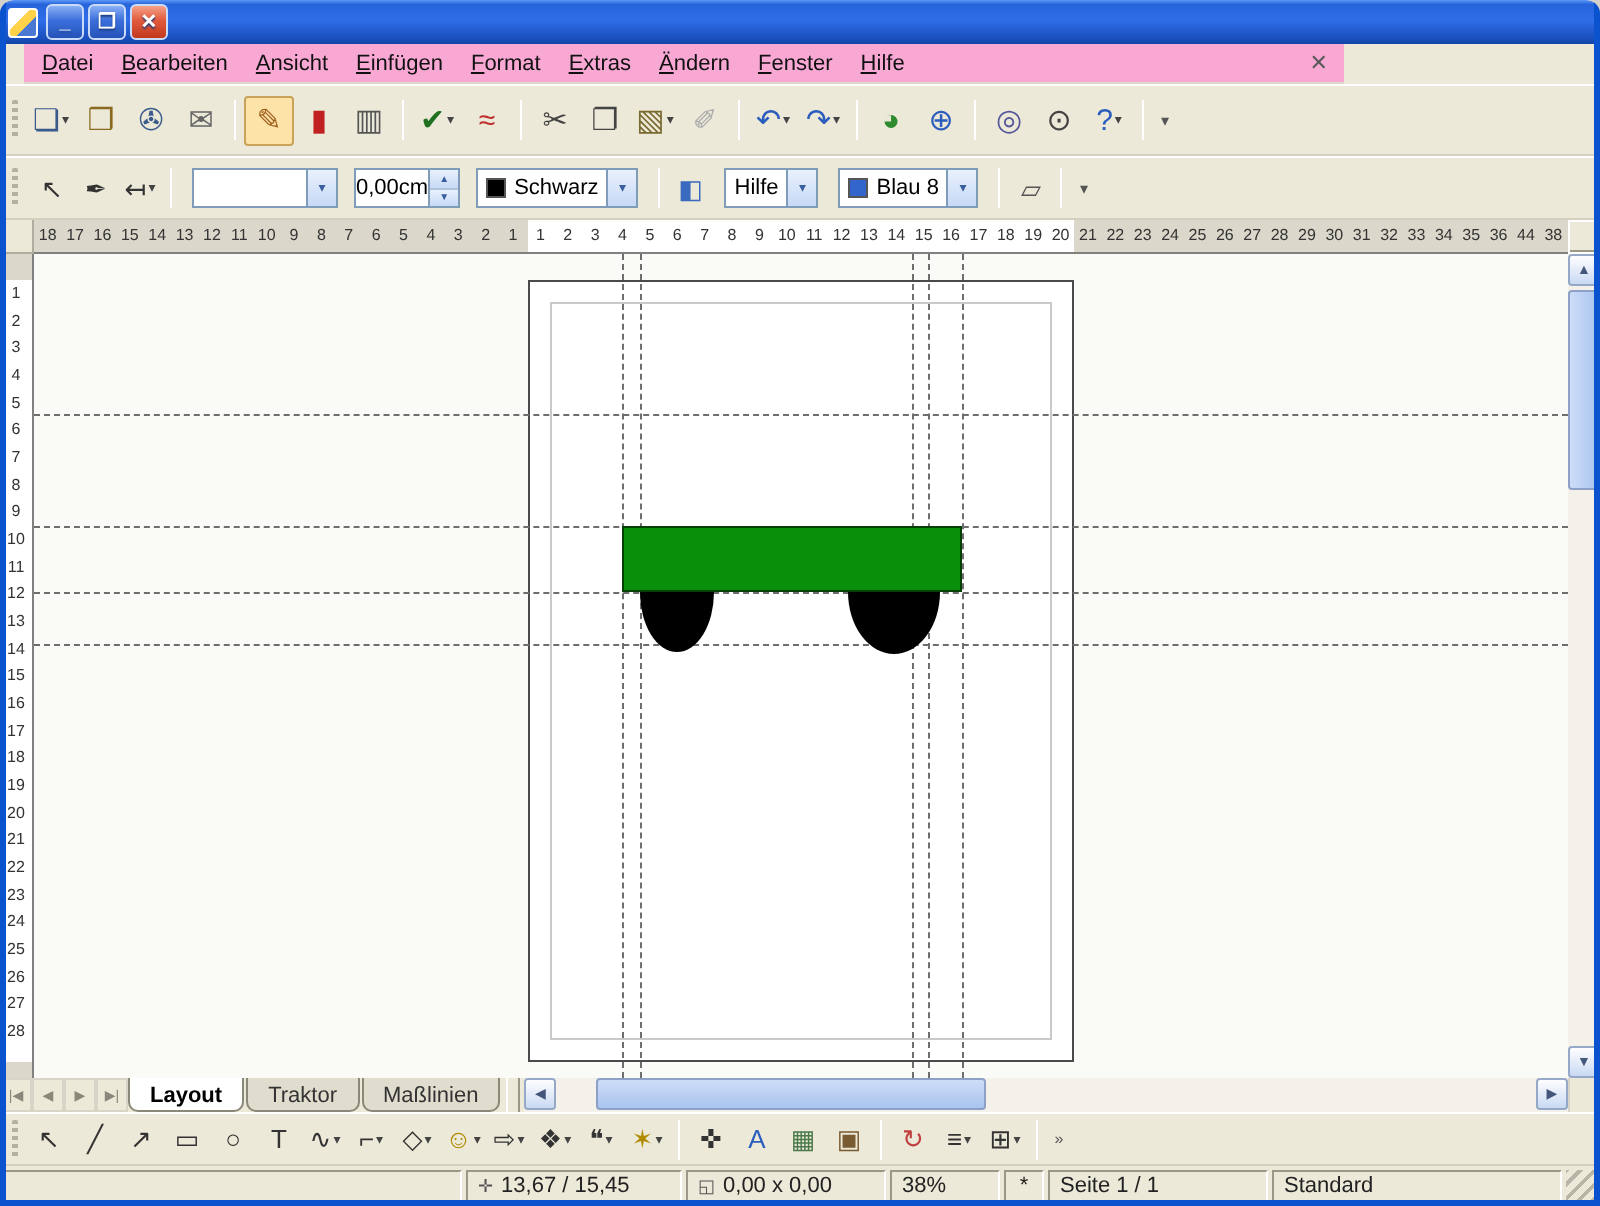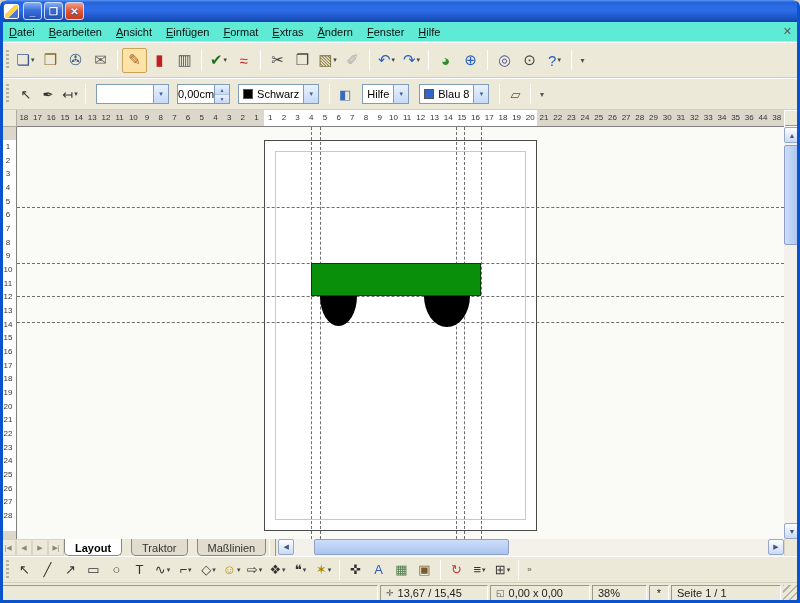--- a/index.html
+++ b/index.html
@@ -15,21 +15,21 @@
   .app-icon { width:15px; height:15px; margin-right:4px; border:1px solid #FFF;
     background:linear-gradient(135deg,#FFFFFF 0 38%,#FFD24A 38% 62%,#4A78D2 62%); border-radius:2px; }
   .title-text { color:#fff; font-size:12px; font-weight:bold; text-shadow:1px 1px 1px #1A3A7A; flex:1; white-space:nowrap; overflow:hidden; }
   .winbtns { display:flex; gap:2px; }
   .wbtn { width:19px; height:18px; display:flex; align-items:center; justify-content:center;
     color:#fff; font-size:10px; font-weight:bold; border:1px solid #C9DBF8; border-radius:3px;
     background:linear-gradient(#89AFF2,#3B6FDC 45%,#2453B8); text-shadow:0 1px 1px #1A3A7A; }
   .wbtn.close { background:linear-gradient(#F4A188,#E25A3C 45%,#C13A1E); }
 
   
-  .menubar { position:absolute; left:0; top:22px; width:800px; height:20px; background:#5eead4;
+  .menubar { position:absolute; left:12px; top:22px; width:660px; height:20px; background:#f9a8d4;
     display:flex; align-items:center; padding:0 2px; border-bottom:1px solid #DDD9CC; }
   .menu-list { flex:1; }
   .menu-item { display:inline-block; font-size:11px; padding:3px 7px; color:#111; }
   .menu-item::first-letter { text-decoration:underline; }
   .doc-close { font-size:11px; color:#5A5A5A; padding:0 6px; }
 
   
   .toolbar { position:absolute; left:0; width:800px; background:#ECE9D8; display:flex; align-items:center;
     border-top:1px solid #FFFFFF; border-bottom:1px solid #D4D0C0; padding:0 2px; }
   .toolbar-std { top:42px; height:36px; }
@@ -95,21 +95,21 @@
     background:linear-gradient(90deg,#CDDDF8,#A9C4EE); border:1px solid #8CA0C8; border-radius:2px; }
   .htrack { flex:1; position:relative; height:16px; }
   .hthumb { position:absolute; top:0; left:20px; width:195px; height:16px;
     background:linear-gradient(180deg,#CDDDF8,#A9C4EE); border:1px solid #8CA0C8; border-radius:2px; }
 
   
   .tabbar { position:absolute; left:0; top:539px; width:800px; height:17px; background:#ECE9D8; display:flex; align-items:stretch; }
   .tab-navs { display:flex; }
   .tab-nav { width:16px; display:flex; align-items:center; justify-content:center; font-size:7px; color:#8A877B;
     background:#ECE9D8; border:1px solid #D8D4C8; }
-  .tab-list { display:flex;gap:8px; }
+  .tab-list { display:flex; }
   .tab { font-size:11px; padding:1px 10px 0 10px; color:#333; background:#E0DCCE; border:1px solid #8A8878; border-top:none;
     border-radius:0 0 5px 5px; margin-right:1px; display:flex; align-items:center; }
   .tab.active { background:#FFFFFF; font-weight:bold; color:#000; }
   .splitter { width:7px; background:#ECE9D8; border-left:1px solid #FFF; border-right:1px solid #9C9888; margin:0 2px; }
   .hscroll { flex:1; display:flex; align-items:stretch; background:#F3F1EA; }
   .corner-box { width:16px; background:#ECE9D8; border-left:1px solid #D8D4C8; }
 
   
   .statusbar { position:absolute; left:0; top:583px; width:800px; height:20px; background:#ECE9D8;
     display:flex; align-items:stretch; gap:2px; padding:2px 3px 2px 2px; z-index:55; }
@@ -406,17 +406,20 @@
     </span>
     <span class="sb-cell sb-zoom">
       <span>38%</span>
     </span>
     <span class="sb-cell sb-mod">
       <span>*</span>
     </span>
     <span class="sb-cell sb-page">
       <span>Seite 1 / 1</span>
     </span>
+    <span class="sb-cell sb-style">
+      <span>Standard</span>
+    </span>
     <span class="sb-grip"></span>
   </div>
 
   <div class="win-border"></div>
 </div>
 
 </body></html>

